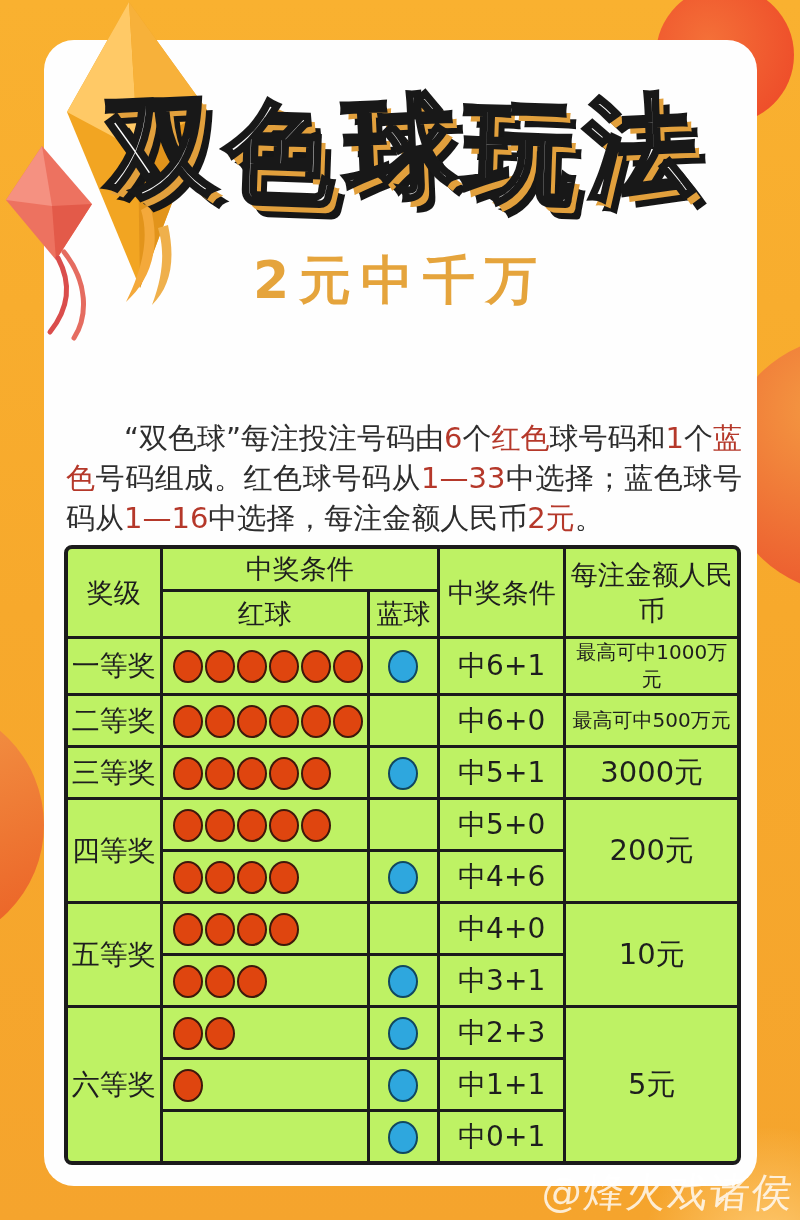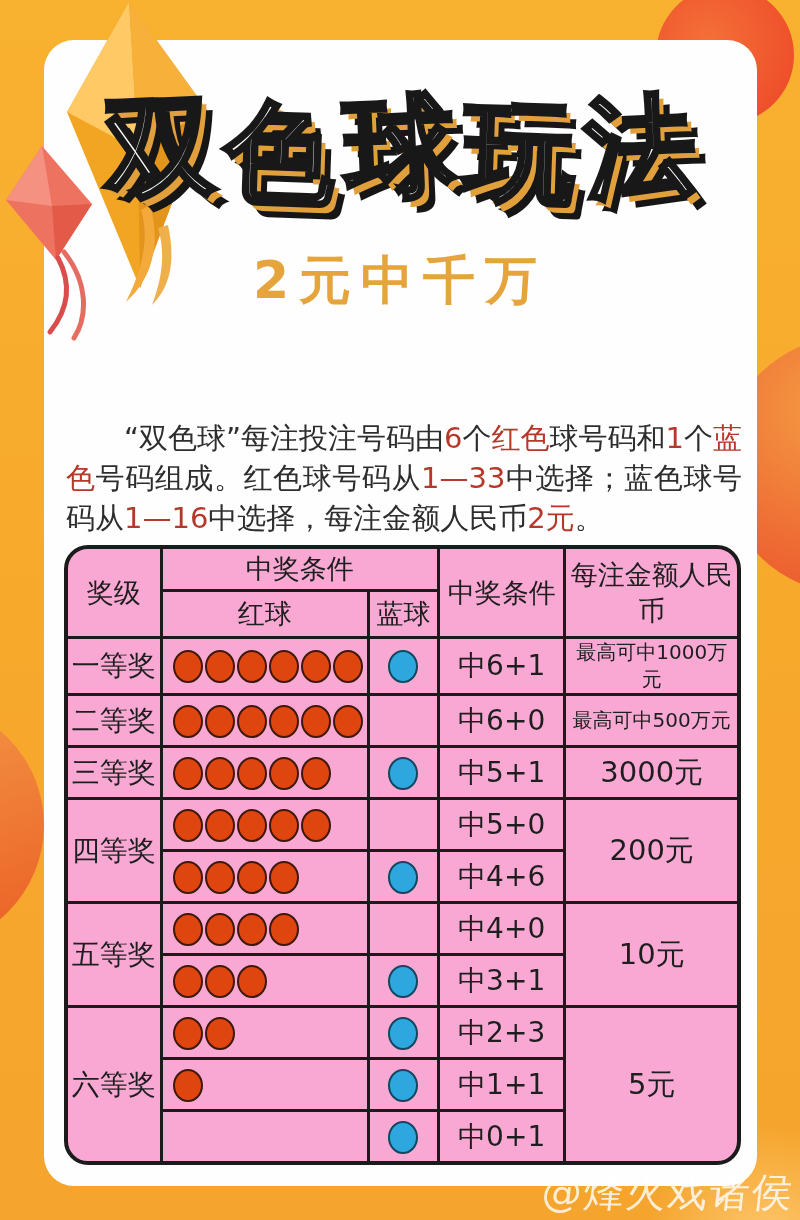--- a/index.html
+++ b/index.html
@@ -31,21 +31,21 @@
   .title-char:nth-child(even){transform:rotate(2deg) translateY(6px);}
 
   .subtitle{position:absolute;left:0;width:800px;top:246px;text-align:center;
     font-size:52px;font-weight:700;color:#E5A43C;letter-spacing:10px;z-index:5;}
 
   .intro{position:absolute;left:66px;width:676px;top:378px;z-index:5;
     font-size:29px;line-height:40px;color:#2D2D2D;text-align:justify;text-indent:2em;margin-top:40px;}
   .intro .hl{color:#B5382A;}
 
   .table-wrap{position:absolute;left:64px;top:545px;width:677px;z-index:5;
-    background:#f9a8d4;border:4px solid #1B1B1B;border-radius:24px;overflow:hidden;box-sizing:border-box;}
+    background:#bef264;border:4px solid #1B1B1B;border-radius:8px;overflow:hidden;box-sizing:border-box;}
   table{width:100%;border-collapse:collapse;border-style:hidden;table-layout:fixed;}
   th,td{border:3px solid #1B1B1B;text-align:center;color:#1E1E1E;padding:0;overflow:hidden;}
   thead tr.h1 th{height:40px;font-size:27px;font-weight:400;}
   thead tr.h2 th{height:44px;font-size:27px;font-weight:400;}
   td{height:49px;font-size:28px;}
   td.redcell{text-align:left;padding-left:9px;}
   td.prize{font-size:29px;margin-left:32px;}
   td.prize.small{font-size:20px;}
   .ball{display:inline-block;width:30px;height:33px;border-radius:50%;
     vertical-align:middle;margin:0 1px;box-sizing:border-box;}

